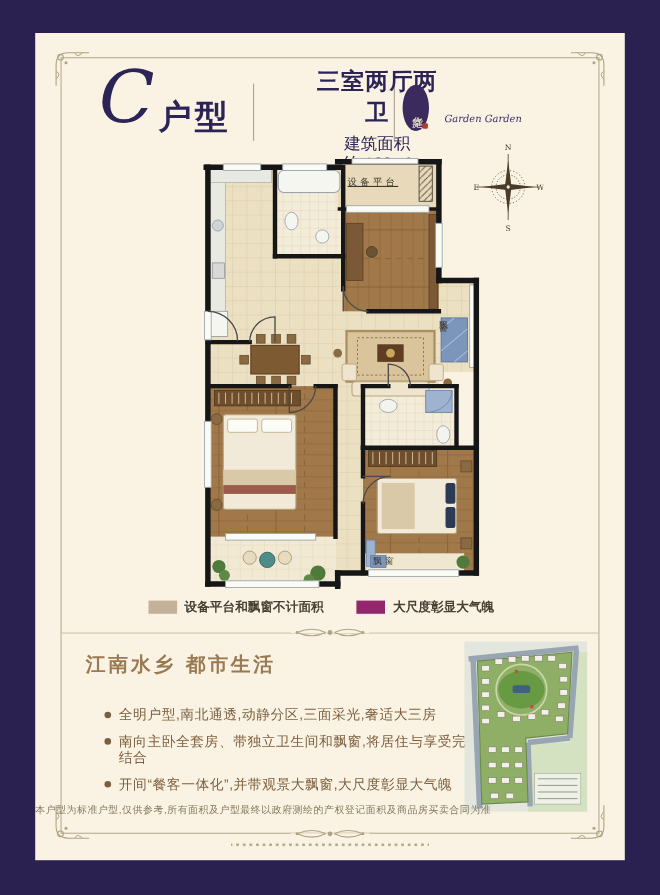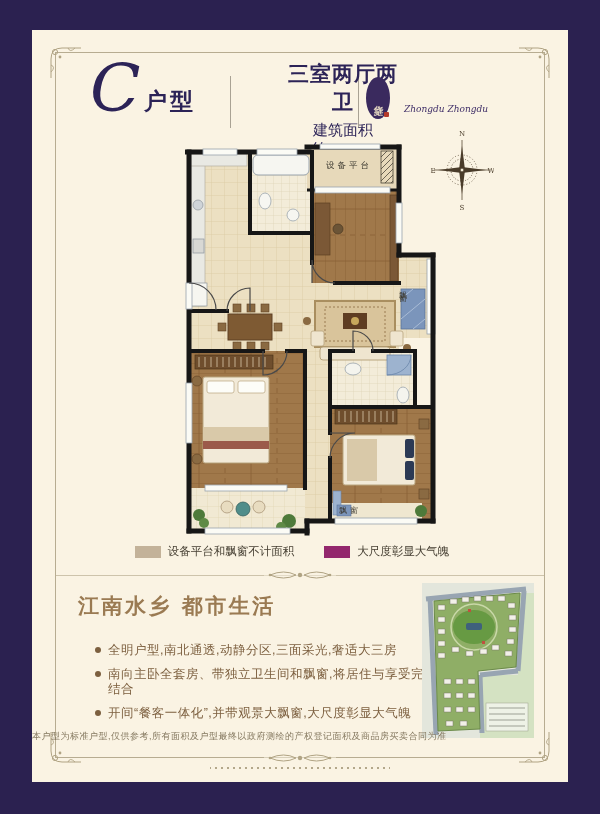--- a/index.html
+++ b/index.html
@@ -9,58 +9,58 @@
   .frame{position:absolute;left:23px;top:22px;right:23px;bottom:24px;border:1px solid #b7ac91;}
   .corner{position:absolute;width:34px;height:34px;}
   .corner.tl{left:16px;top:15px;}
   .corner.tr{right:16px;top:15px;transform:scaleX(-1);}
   .corner.bl{left:16px;bottom:17px;transform:scaleY(-1);}
   .corner.br{right:16px;bottom:17px;transform:scale(-1,-1);}
 
   
   .unit-letter{position:absolute;left:58px;top:26px;font-family:"DejaVu Serif",serif;
     font-style:italic;font-size:66px;color:#2c2357;line-height:1;}
-  .unit-suffix{position:absolute;left:112px;top:56px;font-size:23px;font-weight:bold;
+  .unit-suffix{position:absolute;left:112px;top:56px;font-size:30px;font-weight:bold;
     color:#2c2357;letter-spacing:3px;}
   .hdr-div{position:absolute;top:46px;width:1px;height:52px;background:#a9a294;}
   .hdr-div.d1{left:198px;}.hdr-div.d2{left:326px;}
   .hdr-mid{position:absolute;left:204px;top:30px;width:118px;text-align:center;color:#2c2357;margin-left:48px;}
   .hdr-spec{font-size:21px;font-weight:bold;letter-spacing:1px;}
   .hdr-area{font-size:15px;margin-top:5px;letter-spacing:0;}
   .seal{position:absolute;left:334px;top:47px;width:24px;height:42px;background:#3a2a5e;
     border-radius:50%/50%;color:#efe3c8;display:flex;align-items:center;justify-content:center;
     writing-mode:vertical-rl;font-size:10px;letter-spacing:1px;font-family:"DejaVu Serif",serif;}
   .seal-dot{position:absolute;left:352px;top:82px;width:5px;height:5px;background:#b43a2a;border-radius:1px;}
   .brand-cn{position:absolute;left:364px;top:47px;font-size:21px;font-weight:bold;color:#3d2c66;
     letter-spacing:2px;font-family:"DejaVu Serif",serif;}
   .brand-en{position:absolute;left:372px;top:74px;font-size:9px;font-style:italic;color:#3d2c66;
     font-family:"DejaVu Serif",serif;}
 
   .compass{position:absolute;left:398px;top:98px;}
 
   
   .plan{position:absolute;left:153px;top:113px;width:252px;height:394px;}
   .plan-label{position:absolute;color:#3b382f;font-size:8.5px;letter-spacing:3px;text-align:center;}
-  .lbl-eq{left:126px;top:17px;width:76px;}
+  .lbl-eq{left:116px;top:17px;width:76px;text-decoration:underline;}
   .lbl-bay-side{left:211px;top:142px;writing-mode:vertical-rl;letter-spacing:2px;font-size:8px;}
   .lbl-bay-bot{left:148px;top:362px;width:34px;font-size:8px;}
 
   
   .legend{position:absolute;left:0;top:514px;width:520px;display:flex;justify-content:center;
-    gap:30px;align-items:center;}
+    gap:30px;align-items:center;font-weight:bold;}
   .legend-item{display:flex;align-items:center;gap:7px;font-size:11.5px;color:#474034;}
   .swatch{width:26px;height:12px;}
 
   .divider{position:absolute;left:24px;right:24px;top:545px;height:1px;background:#cdc3ab;}
   .flourish{position:absolute;left:50%;margin-left:-36px;}
   .flourish.mid{top:538px;}
   .flourish.bot{top:721px;}
 
   
-  .sec-title{position:absolute;left:46px;top:562px;font-size:21px;font-weight:bold;color:#9a7a52;
+  .sec-title{position:absolute;left:46px;top:562px;font-size:18px;font-weight:bold;color:#9a7a52;
     letter-spacing:2.5px;font-family:"DejaVu Serif",serif;}
   .bullets{position:absolute;left:46px;top:597px;width:348px;margin:16px;padding:0;list-style:none;}
   .bullets li{position:relative;padding-left:14px;margin-bottom:9px;font-size:12.5px;
     color:#7c5f3f;letter-spacing:0.5px;line-height:1.2;}
   .bdot{position:absolute;left:1px;top:4px;width:6px;height:6px;border-radius:50%;background:#7c5f3f;}
 
   .siteplan{position:absolute;left:390px;top:553px;}
 
   .footer-note{position:absolute;left:0;top:700px;width:536px;text-align:left;font-size:9px;
     color:#84785f;letter-spacing:0.5px;}
@@ -103,21 +103,21 @@
     <div class="unit-letter">C</div>
     <div class="unit-suffix">户型</div>
     <div class="hdr-div d1"></div>
     <div class="hdr-div d2"></div>
     <div class="hdr-mid">
       <div class="hdr-spec">三室两厅两卫</div>
       <div class="hdr-area">建筑面积约:108m²</div>
     </div>
     <div class="seal">华庭</div>
     <div class="seal-dot"></div>
-    <div class="brand-en">Zhongdu Zhongdu</div>
+    <div class="brand-en">Garden Garden</div>
 
     <svg class="compass" width="64" height="84" viewBox="0 0 64 84">
       <g stroke="#5c4c38" fill="none" stroke-width="0.8">
         <line x1="32" y1="12" x2="32" y2="72"></line>
           <line x1="4" y1="42" x2="60" y2="42"></line>
         <circle cx="32" cy="42" r="15" stroke-dasharray="1,2"></circle>
         <circle cx="32" cy="42" r="11" stroke-dasharray="1,1.6"></circle>
       </g>
       <g fill="#4a3c2a">
         <polygon points="32,18 35,42 32,46 29,42"></polygon>

